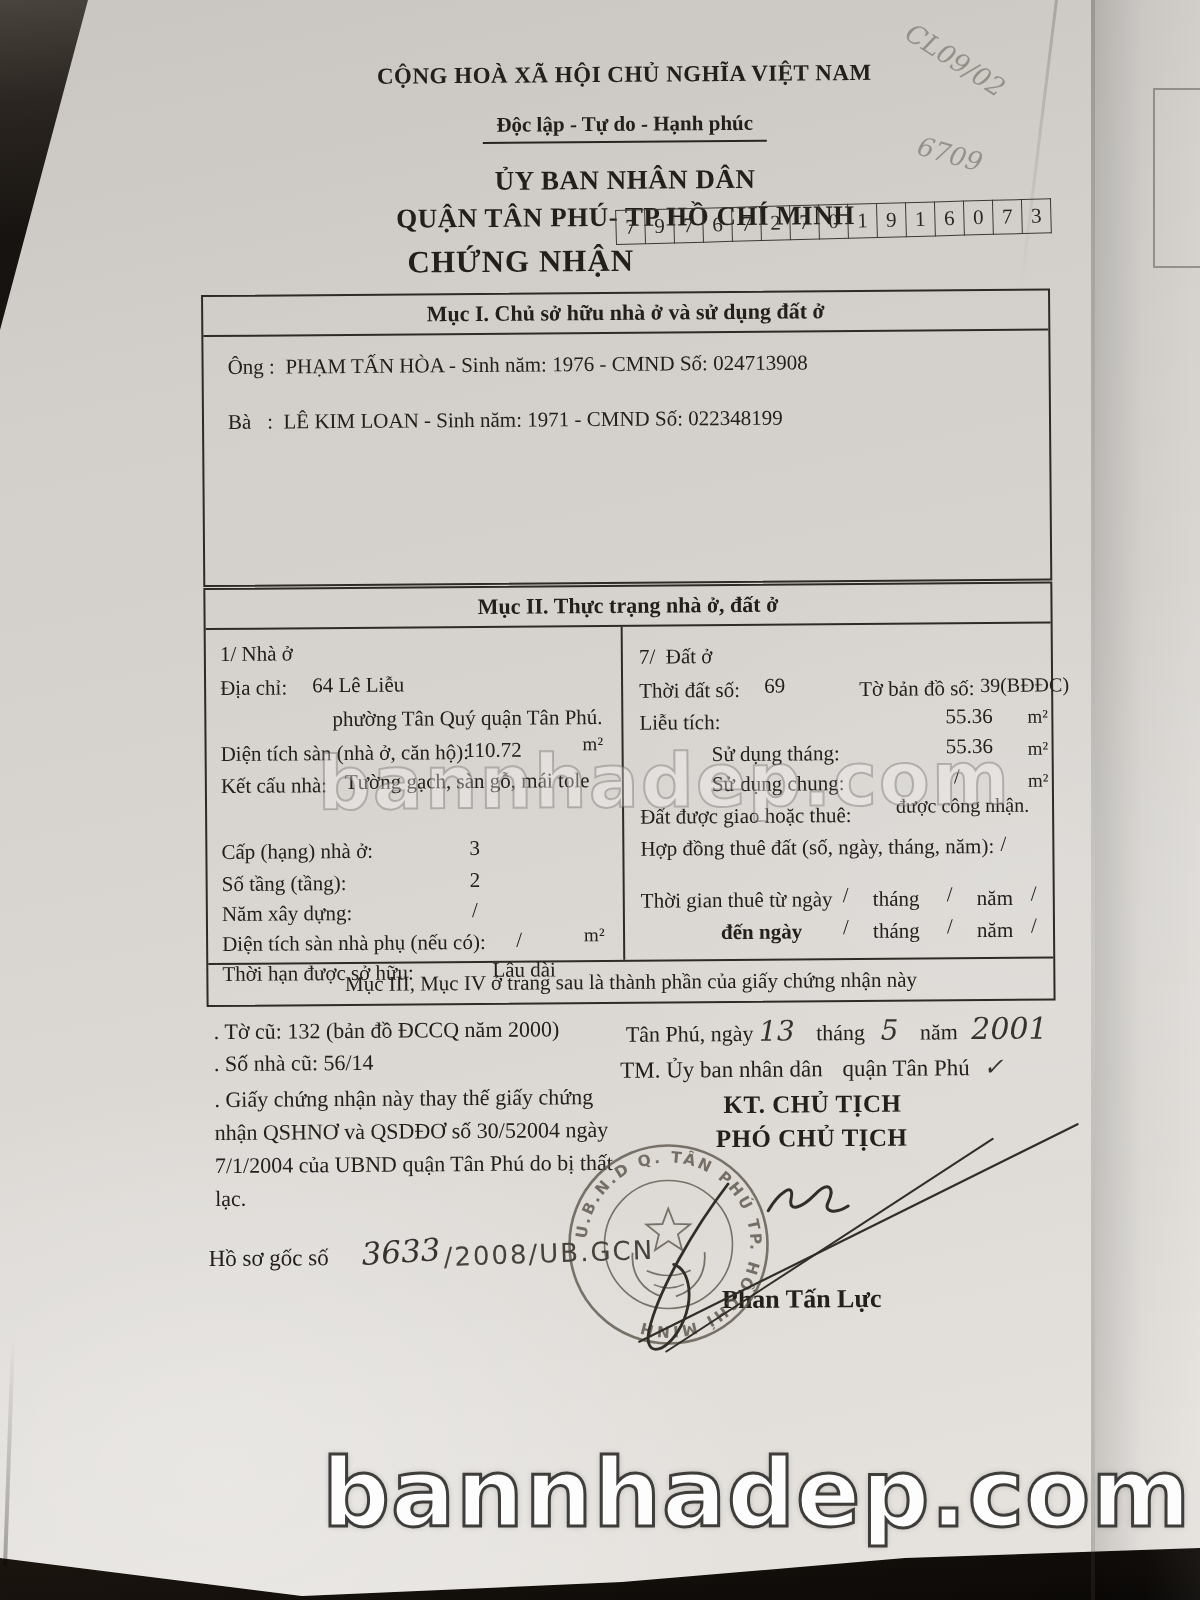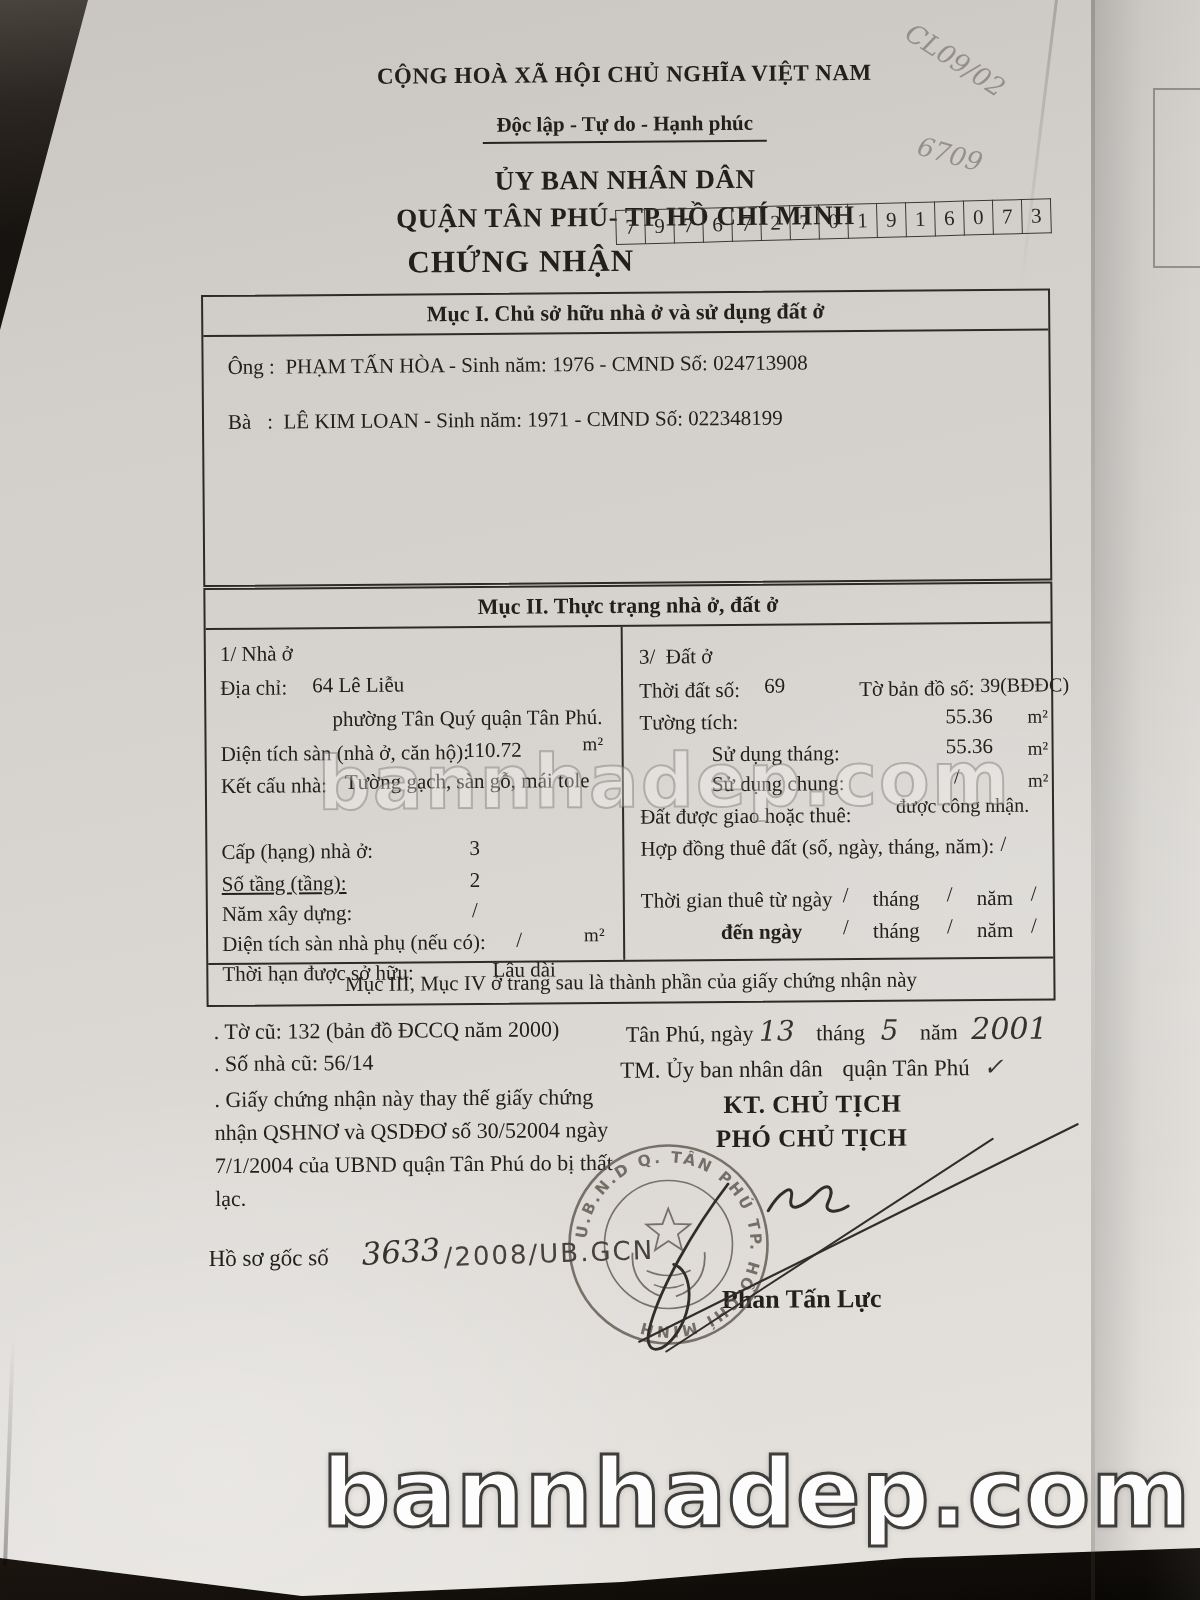--- a/index.html
+++ b/index.html
@@ -126,38 +126,38 @@
         <span class="t" style="left:14px;top:46px;">Địa chỉ:</span>
         <span class="t" style="left:106px;top:44px;">64 Lê Liễu</span>
         <span class="t" style="left:126px;top:78px;">phường Tân Quý quận Tân Phú.</span>
         <span class="t" style="left:14px;top:112px;">Diện tích sàn (nhà ở, căn hộ):</span>
         <span class="t" style="left:258px;top:110px;">110.72</span>
         <span class="t" style="left:376px;top:106px;font-size:19px;">m²</span>
         <span class="t" style="left:14px;top:144px;">Kết cấu nhà:</span>
         <span class="t" style="left:138px;top:141px;">Tường gạch, sàn gỗ, mái tole</span>
         <span class="t" style="left:14px;top:210px;">Cấp (hạng) nhà ở:</span>
         <span class="t" style="left:262px;top:208px;">3</span>
-        <span class="t" style="left:14px;top:242px;text-decoration:underline;">Số tầng (tầng):</span>
+        <span class="t" style="left:14px;top:242px;">Số tầng (tầng):</span>
         <span class="t" style="left:262px;top:240px;">2</span>
         <span class="t" style="left:14px;top:272px;">Năm xây dựng:</span>
         <span class="t" style="left:264px;top:270px;">/</span>
         <span class="t" style="left:14px;top:302px;">Diện tích sàn nhà phụ (nếu có):</span>
         <span class="t" style="left:308px;top:300px;">/</span>
         <span class="t" style="left:376px;top:297px;font-size:19px;">m²</span>
         <span class="t" style="left:14px;top:332px;">Thời hạn được sở hữu:</span>
         <span class="t" style="left:284px;top:330px;">Lâu dài</span>
       </div>
 
       <div class="col" style="left:417px;top:40px;width:428px;height:333px;">
-        <span class="t" style="left:16px;top:18px;">3/  Đất ở</span>
+        <span class="t" style="left:16px;top:18px;">7/  Đất ở</span>
         <span class="t" style="left:16px;top:52px;">Thời đất số:</span>
         <span class="t" style="left:141px;top:48px;">69</span>
         <span class="t" style="left:236px;top:52px;">Tờ bản đồ số:</span>
         <span class="t" style="left:357px;top:50px;font-size:20px;">39(BĐĐC)</span>
-        <span class="t" style="left:16px;top:84px;">Tường tích:</span>
+        <span class="t" style="left:16px;top:84px;">Liễu tích:</span>
         <span class="t" style="left:322px;top:80px;">55.36</span>
         <span class="t" style="left:404px;top:82px;font-size:19px;">m²</span>
         <span class="t" style="left:88px;top:116px;">Sử dụng tháng:</span>
         <span class="t" style="left:322px;top:110px;">55.36</span>
         <span class="t" style="left:404px;top:114px;font-size:19px;">m²</span>
         <span class="t" style="left:88px;top:146px;">Sử dụng chung:</span>
         <span class="t" style="left:330px;top:140px;">/</span>
         <span class="t" style="left:404px;top:146px;font-size:19px;">m²</span>
         <span class="t" style="left:16px;top:178px;">Đất được giao hoặc thuê:</span>
         <span class="t" style="left:272px;top:170px;font-size:20px;">được công nhận.</span>

